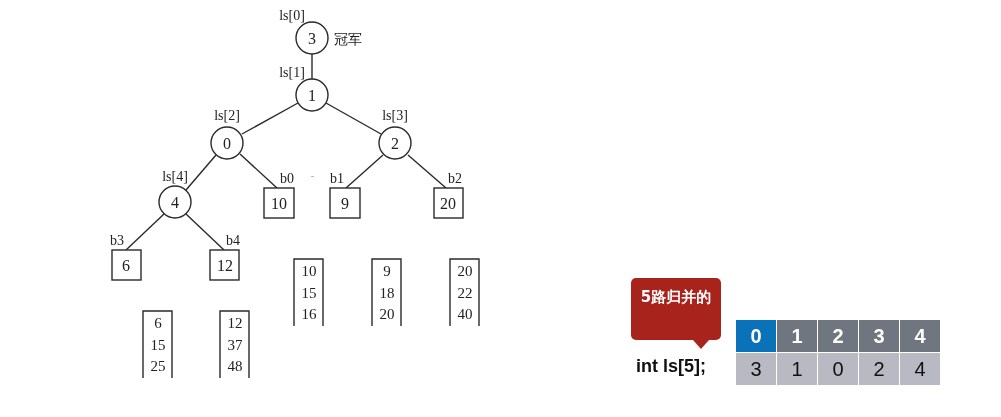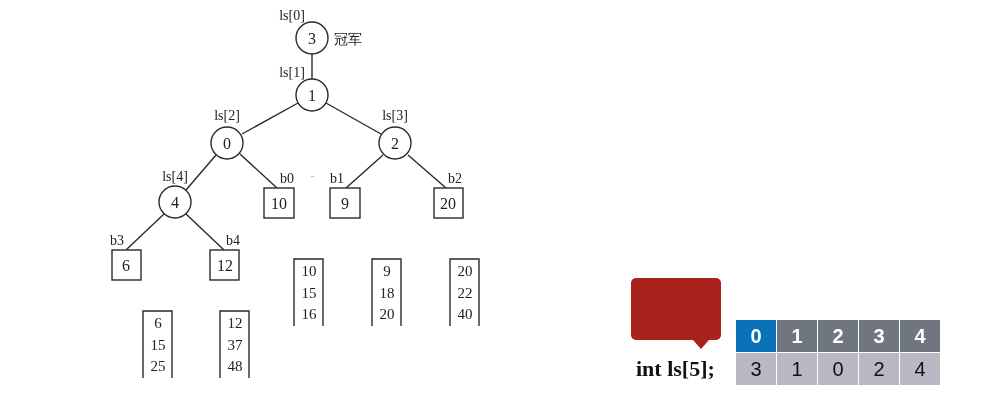--- a/index.html
+++ b/index.html
@@ -13,21 +13,21 @@
       text-align: center; padding-top: 7px; box-sizing: border-box; font-weight: bold;
     }
     .callout::after {
       content: ""; position: absolute; left: 62px; bottom: -9px;
       border-left: 8px solid transparent; border-right: 8px solid transparent;
       border-top: 9px solid #a8231c;
     }
     .callout .line { display: block; white-space: nowrap; }
     .decl {
       position: absolute; left: 636px; top: 356px; width: 88px;
-      font-family: Liberation Serif, serif; font-weight: bold; font-size: 22px; color: #111;
+      font-family: Liberation Sans, sans-serif; font-weight: bold; font-size: 18px; color: #111;
       white-space: nowrap;
     }
     .array-table {
       position: absolute; left: 735px; top: 319px; border-collapse: collapse;
       font-family: "Liberation Sans", sans-serif;
     }
     .array-table td {
       width: 40px; height: 32px; text-align: center; font-size: 20px; padding: 0;
       border: 1px solid #ffffff;
     }
@@ -132,20 +132,21 @@
     <path d="M220 378 V311 H249 V378" fill="none" stroke="#2a2a2a" stroke-width="1.4"></path>
     <text class="svg-text" x="235" y="328" font-size="15" text-anchor="middle">12</text>
     <text class="svg-text" x="235" y="350" font-size="15" text-anchor="middle">37</text>
     <text class="svg-text" x="235" y="371" font-size="15" text-anchor="middle">48</text>
   </g>
 
   <rect x="311" y="176" width="3" height="1" fill="#9fc3e0"></rect>
 </svg>
 
 <div class="callout">
+  <span class="line">5路归并的</span>
 </div>
 
 <div class="decl">int ls[5];</div>
 
 <table class="array-table">
   <tbody>
       <tr>
     <td class="idx active">0</td>
     <td class="idx">1</td>
     <td class="idx">2</td>

